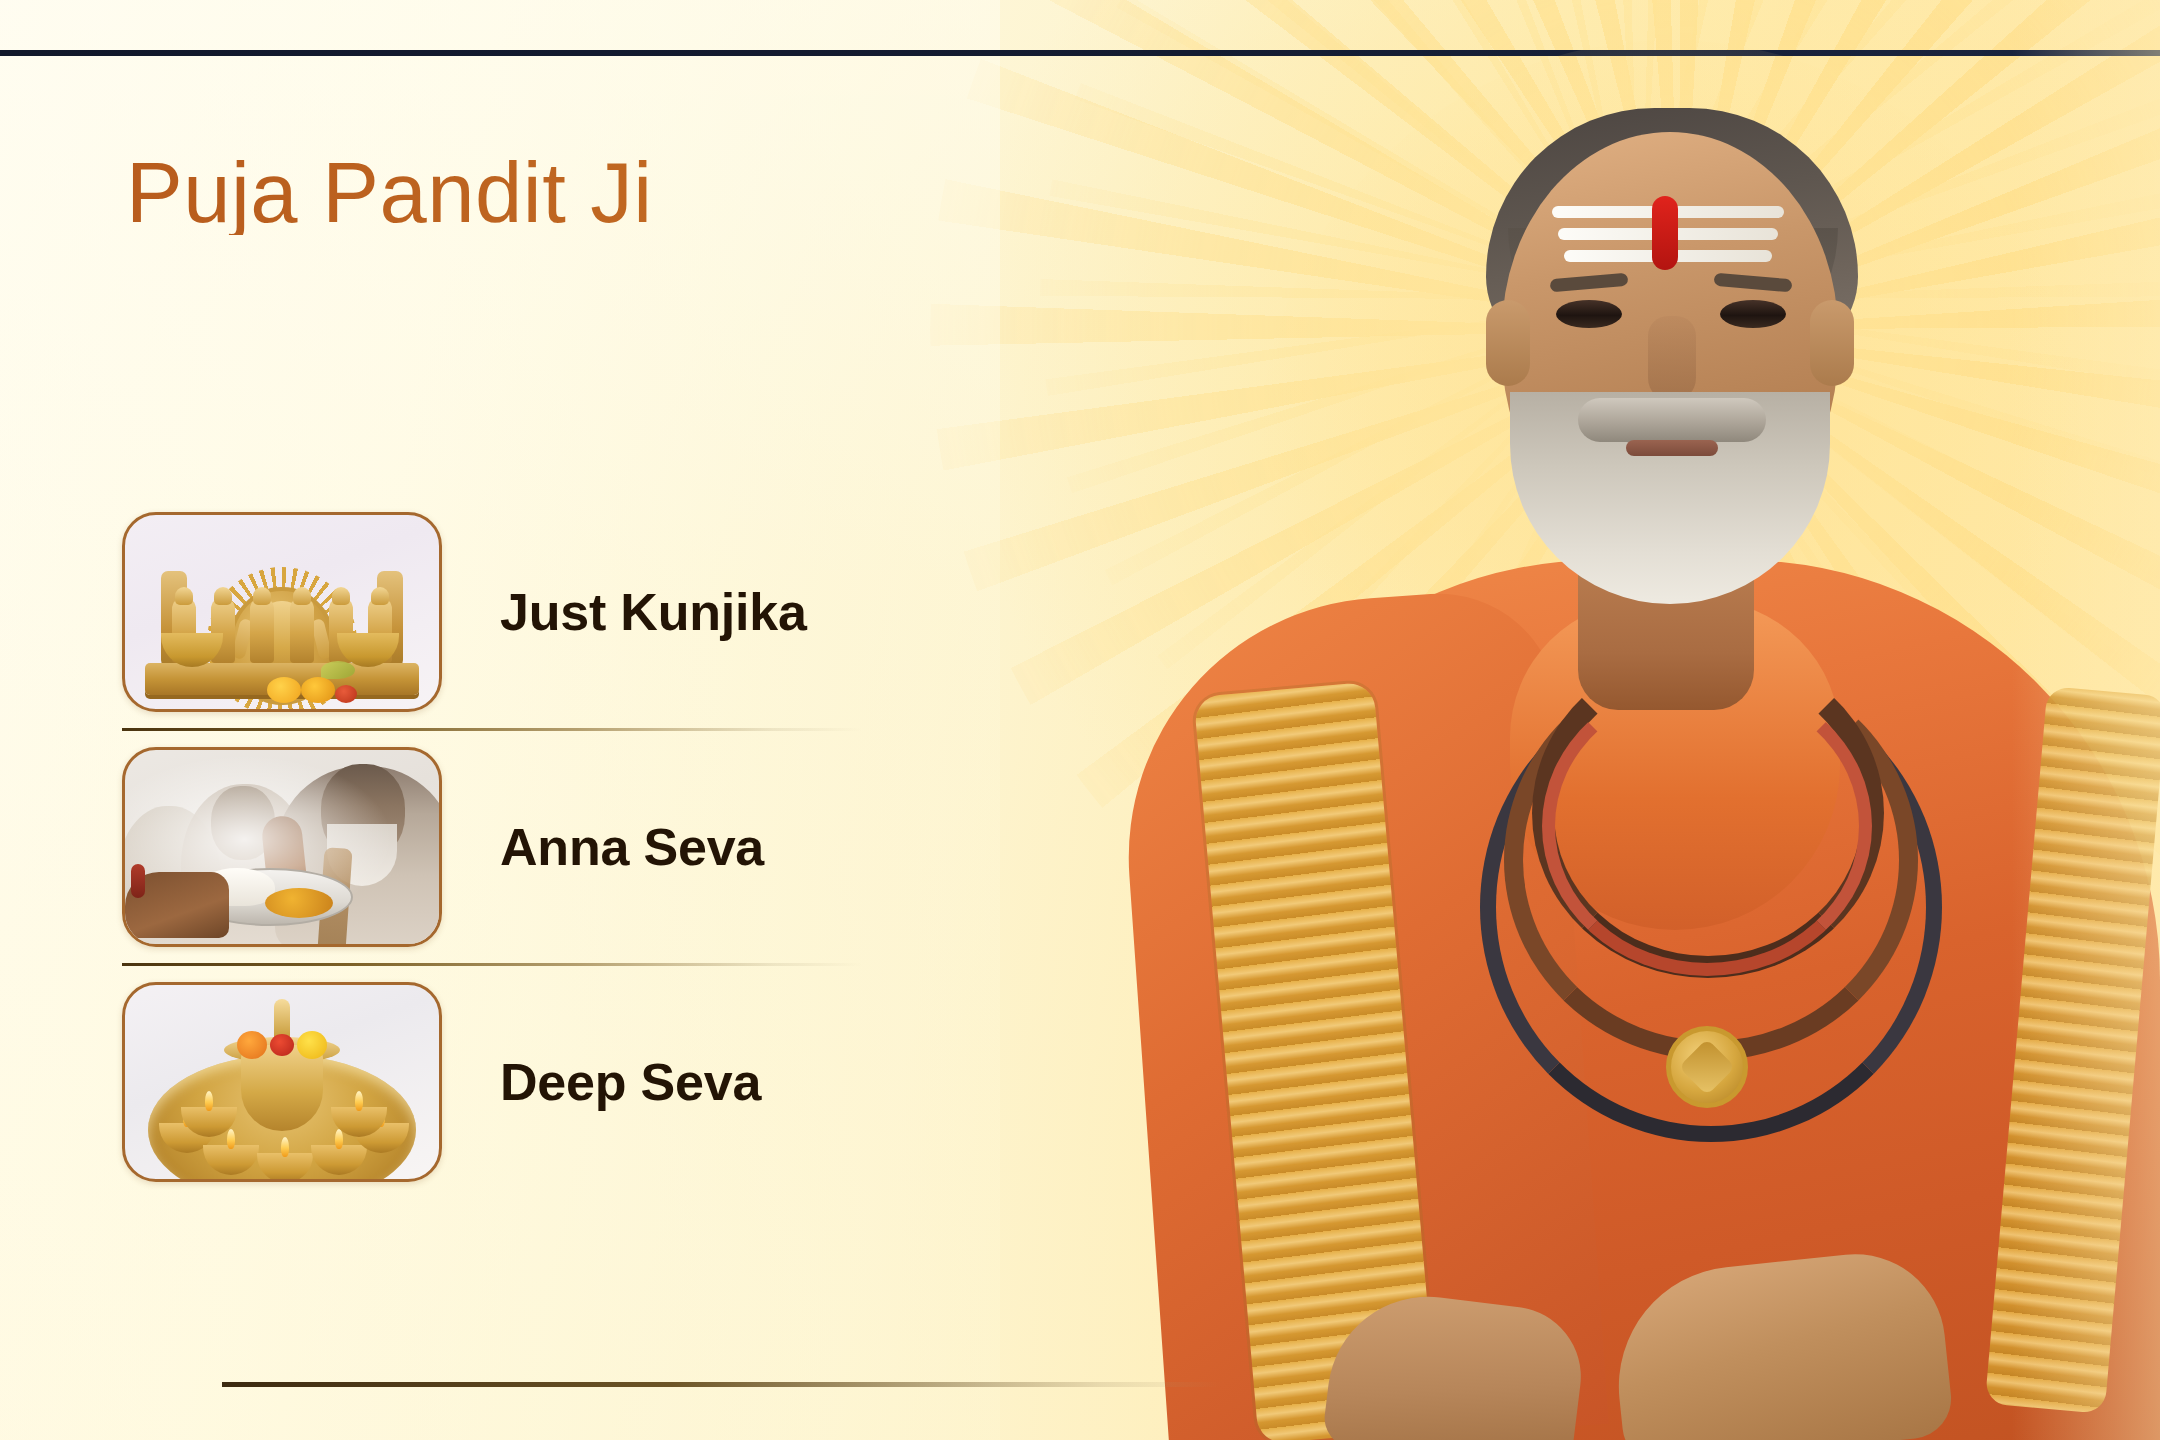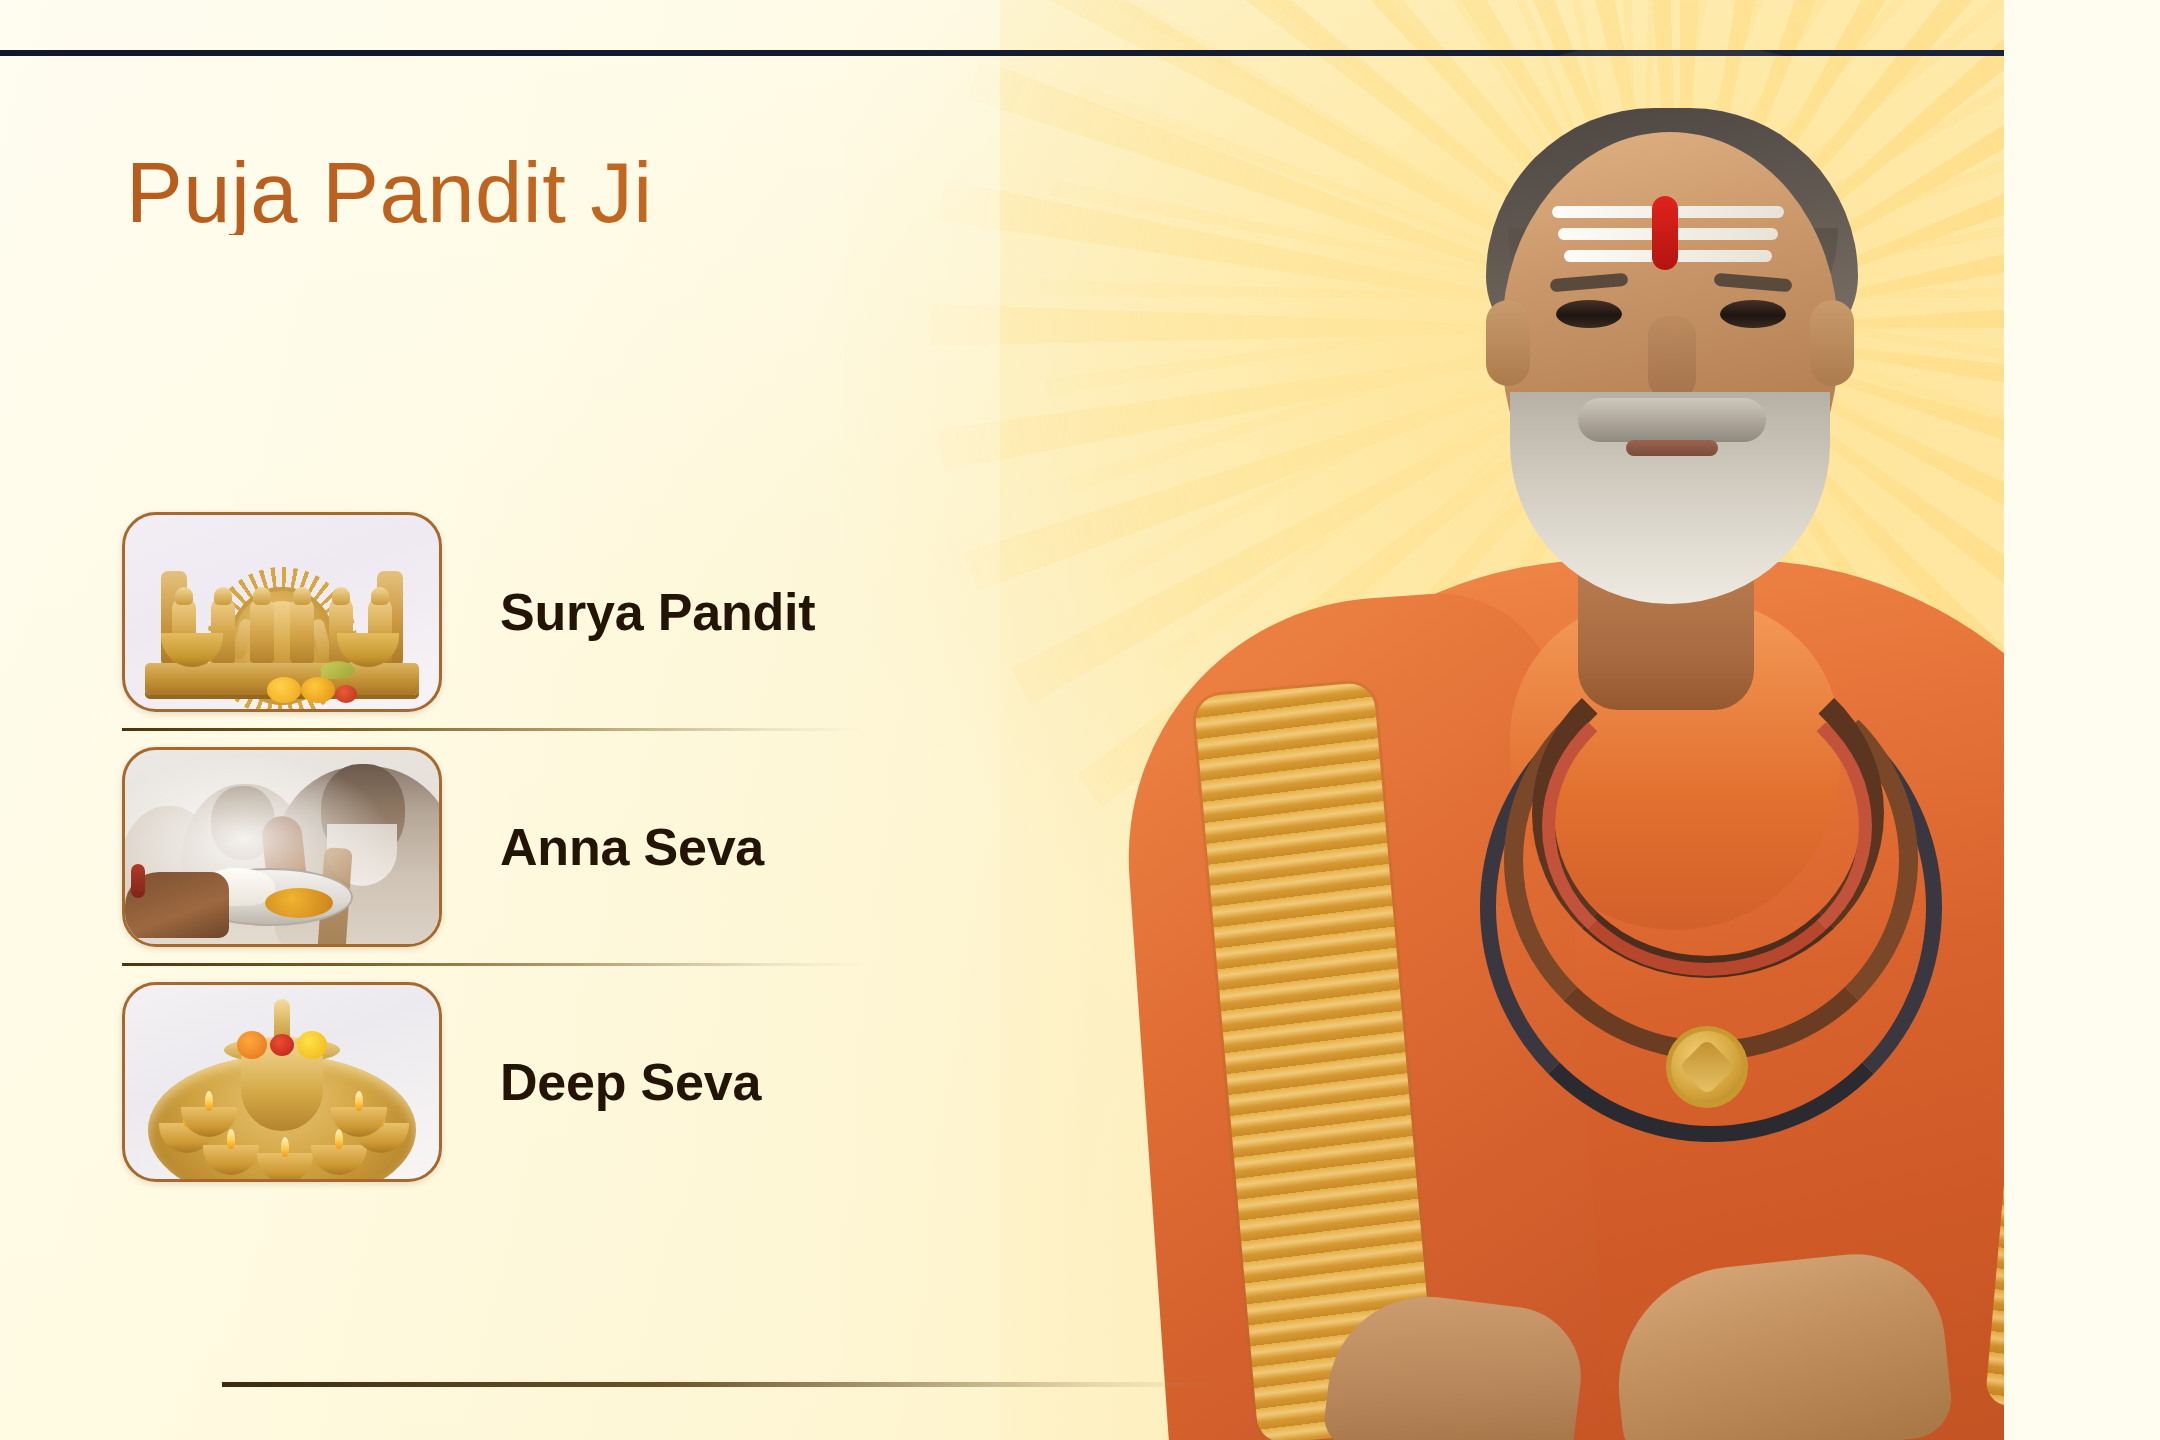--- a/index.html
+++ b/index.html
@@ -2,21 +2,21 @@
 <html><head>
 <meta charset="utf-8">
 <style>
   * { margin:0; padding:0; box-sizing:border-box; }
   html,body { width:2160px; height:1440px; overflow:hidden; }
   body {
     font-family:"Liberation Sans", sans-serif;
     background:#fffdf0;
   }
   #stage {
-    position:relative; width:2004px; height:1440px; overflow:hidden;
+    position:relative; width:2160px; height:1440px; overflow:hidden;
     background:#fffcee;
   }
 
   
   .bg-base{
     position:absolute; left:0; top:0; width:2160px; height:1440px;
     background:
       radial-gradient(ellipse 1500px 1100px at 78% 45%, #ffe9a8 0%, #ffeeb8 28%, #fdf3cd 58%, #fefbe8 85%);
   }
   .bg-tint{
@@ -546,21 +546,21 @@
           </div>
           <div class="base"></div>
           <div class="diya l"></div>
           <div class="diya r"></div>
           <div class="leaf"></div>
           <div class="flower f1"></div>
           <div class="flower f2"></div>
           <div class="flower f3"></div>
         </div>
       </div>
-      <div class="row-label">Surya Pandit</div>
+      <div class="row-label">Just Kunjika</div>
     </div>
 
     <div class="divider"></div>
 
     <div class="row">
       <div class="thumb t2">
         <div class="thumb-inner">
           <div class="man m3"></div>
           <div class="man m2"></div>
           <div class="m2-head"></div>

